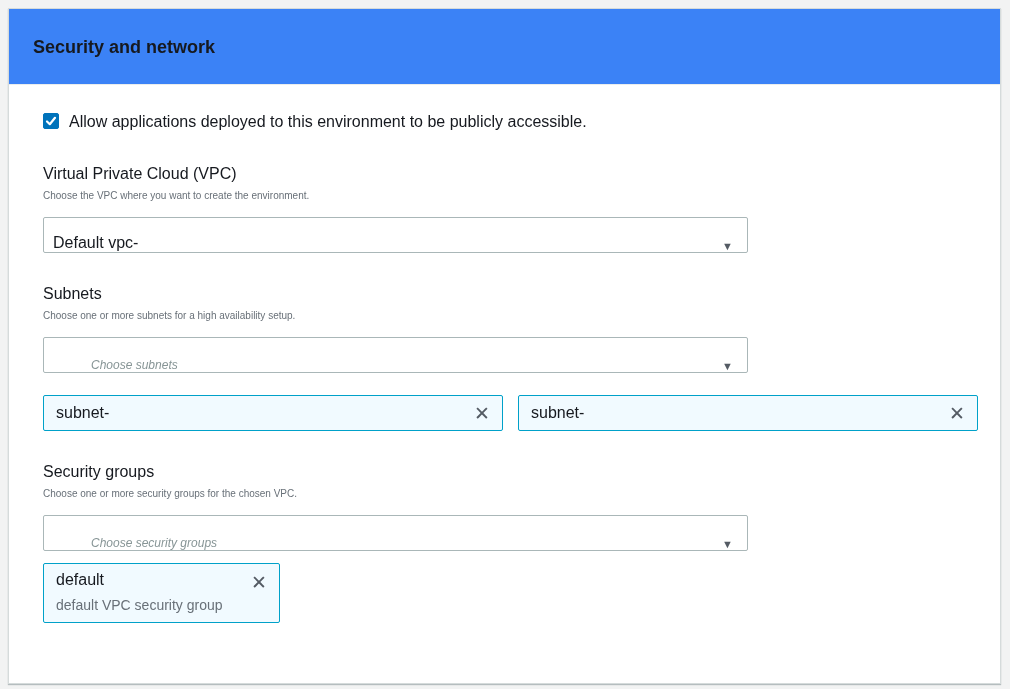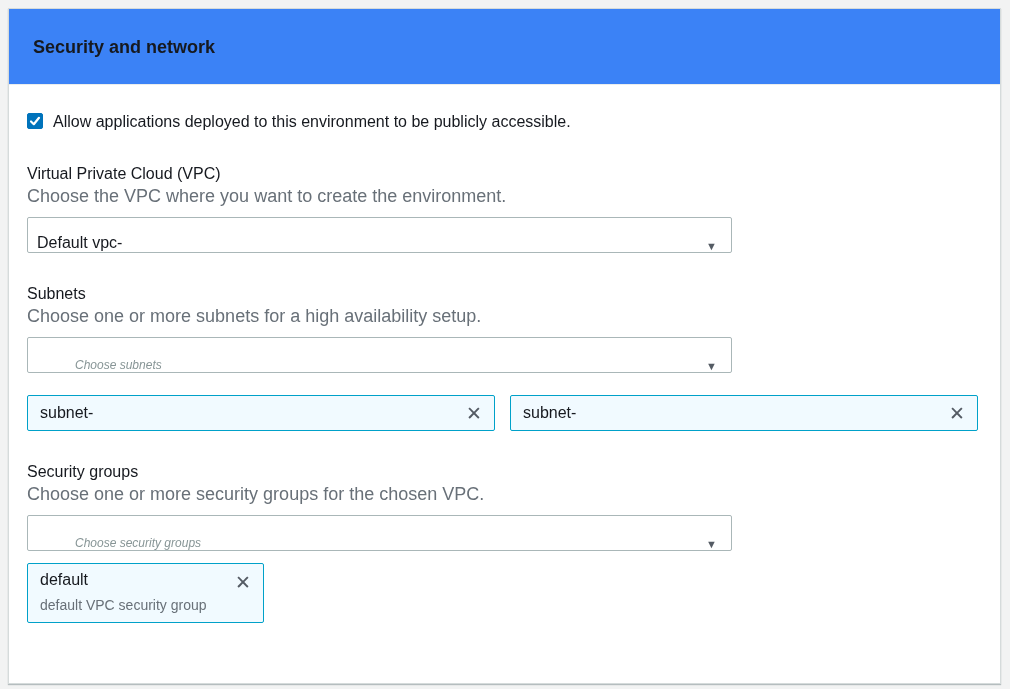--- a/index.html
+++ b/index.html
@@ -21,21 +21,21 @@
     background: #3b82f6;
     border-bottom: 1px solid #eaeded;
     padding: 25px 24px 24px 24px;
   }
   .card-title {
     font-size: 18px;
     font-weight: 700;
     color: #16191f;
     line-height: 26px;
   }
-  .content { padding: 26px 22px 20px 18px; }
+  .content { padding: 26px 22px 20px 34px; }
 
   
   .checkbox-row {
     display: flex;
     align-items: flex-start;
     cursor: pointer;
   }
   .checkbox {
     width: 16px; height: 16px;
     background: #0073bb;
@@ -55,21 +55,21 @@
   }
 
   
   .field { margin-top: 30px; }
   .field-label {
     font-size: 16px;
     color: #16191f;
     line-height: 22px;
   }
   .field-desc {
-    font-size: 18px;
+    font-size: 10px;
     color: #687078;
     line-height: 20px;
     margin-top: 1px;
   }
   .select {
     margin-top: 11px;
     width: 705px;
     height: 36px;
     background: #ffffff;
     border: 1px solid #aab7b8;

